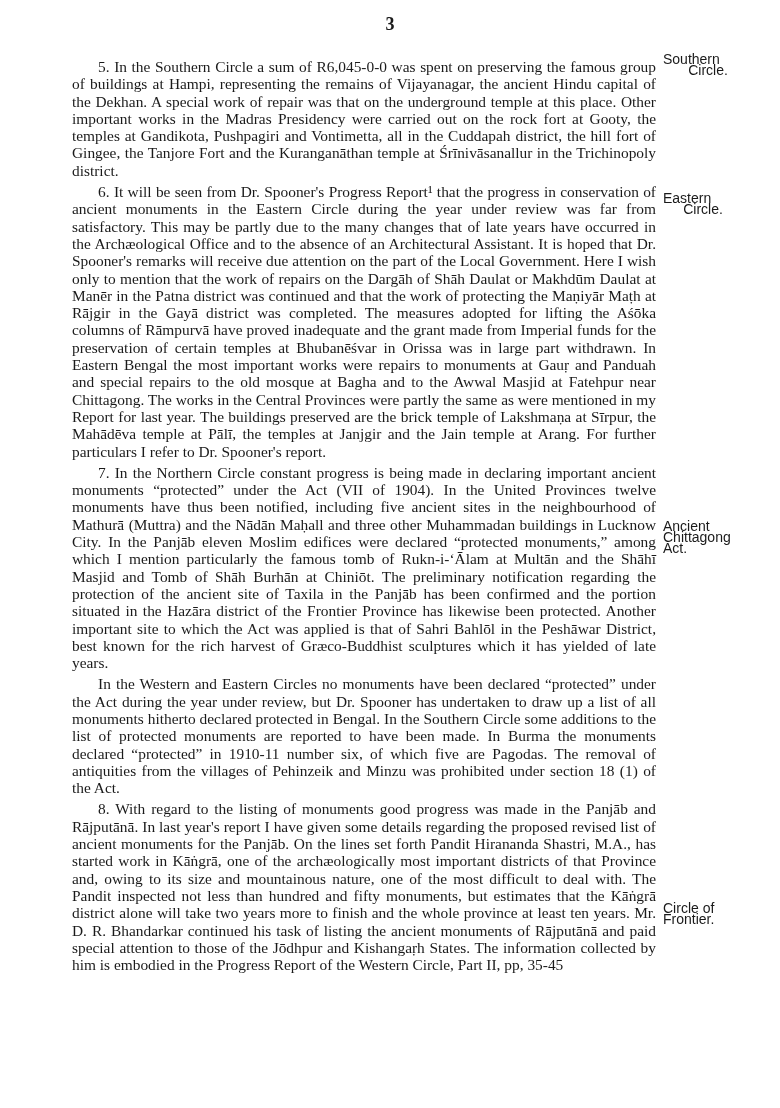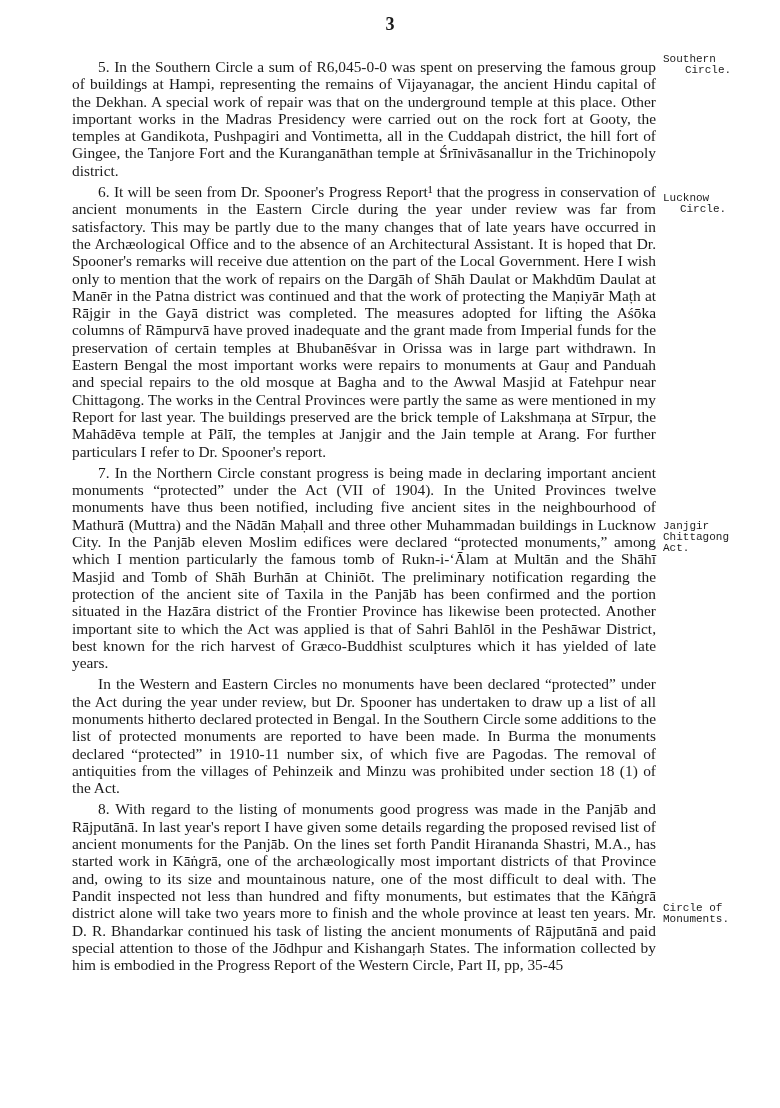--- a/index.html
+++ b/index.html
@@ -9,21 +9,21 @@
     font-family: "Liberation Serif", serif; font-size: 18px; font-weight: bold;
   }
   .body-column {
     position: absolute; left: 68px; top: 54px; width: 592px;
     font-family: "Liberation Serif", serif; font-size: 15.4px; line-height: 17.3px;
     text-align: justify;
   }
   .para { margin: 4px; text-indent: 26px; }
   .margin-note {
     position: absolute; left: 663px; width: 80px;
-    font-family: Liberation Mono, monospace; font-size: 11px; line-height: 11px;
+    font-family: Liberation Sans, sans-serif; font-size: 14px; line-height: 11px;
   }
   .margin-note .l2 { display: block; padding-left: 10px; text-align: center; }
 </style>
 </head>
 <body>
 
 <div class="page-number">3</div>
 
 <div class="body-column">
   <p class="para">5. In the Southern Circle a sum of R6,045-0-0 was spent on preserving the famous group of buildings at Hampi, representing the remains of Vijayanagar, the ancient Hindu capital of the Dekhan. A special work of repair was that on the underground temple at this place. Other important works in the Madras Presidency were carried out on the rock fort at Gooty, the temples at Gandikota, Pushpagiri and Vontimetta, all in the Cuddapah district, the hill fort of Gingee, the Tanjore Fort and the Kuranganāthan temple at Śrīnivāsanallur in the Trichinopoly district.</p>
@@ -31,24 +31,24 @@
   <p class="para">7. In the Northern Circle constant progress is being made in declaring important ancient monuments “protected” under the Act (VII of 1904). In the United Provinces twelve monuments have thus been notified, including five ancient sites in the neighbourhood of Mathurā (Muttra) and the Nādān Maḥall and three other Muhammadan buildings in Lucknow City. In the Panjāb eleven Moslim edifices were declared “protected monuments,” among which I mention particularly the famous tomb of Rukn-i-‘Ālam at Multān and the Shāhī Masjid and Tomb of Shāh Burhān at Chiniōt. The preliminary notification regarding the protection of the ancient site of Taxila in the Panjāb has been confirmed and the portion situated in the Hazāra district of the Frontier Province has likewise been protected. Another important site to which the Act was applied is that of Sahri Bahlōl in the Peshāwar District, best known for the rich harvest of Græco-Buddhist sculptures which it has yielded of late years.</p>
   <p class="para">In the Western and Eastern Circles no monuments have been declared “protected” under the Act during the year under review, but Dr. Spooner has undertaken to draw up a list of all monuments hitherto declared protected in Bengal. In the Southern Circle some additions to the list of protected monuments are reported to have been made. In Burma the monuments declared “protected” in 1910-11 number six, of which five are Pagodas. The removal of antiquities from the villages of Pehinzeik and Minzu was prohibited under section 18 (1) of the Act.</p>
   <p class="para">8. With regard to the listing of monuments good progress was made in the Panjāb and Rājputānā. In last year's report I have given some details regarding the proposed revised list of ancient monuments for the Panjāb. On the lines set forth Pandit Hirananda Shastri, M.A., has started work in Kāṅgrā, one of the archæologically most important districts of that Province and, owing to its size and mountainous nature, one of the most difficult to deal with. The Pandit inspected not less than hundred and fifty monuments, but estimates that the Kāṅgrā district alone will take two years more to finish and the whole province at least ten years. Mr. D. R. Bhandarkar continued his task of listing the ancient monuments of Rājputānā and paid special attention to those of the Jōdhpur and Kishangaṛh States. The information collected by him is embodied in the Progress Report of the Western Circle, Part II, pp, 35-45</p>
 </div>
 
 <div class="margin-note" style="top:54px">
   <span>Southern</span>
   <span class="l2">Circle.</span>
 </div>
 <div class="margin-note" style="top:193px">
-  <span>Lucknow</span>
+  <span>Eastern</span>
   <span class="l2" style="padding-left:0">Circle.</span>
 </div>
 <div class="margin-note" style="top:521px">
-  <span>Janjgir</span><br>
+  <span>Ancient</span><br>
   <span>Chittagong</span><br>
   <span>Act.</span>
 </div>
 <div class="margin-note" style="top:903px">
   <span>Circle of</span><br>
-  <span>Monuments.</span>
+  <span>Frontier.</span>
 </div>
 
 </body></html>

